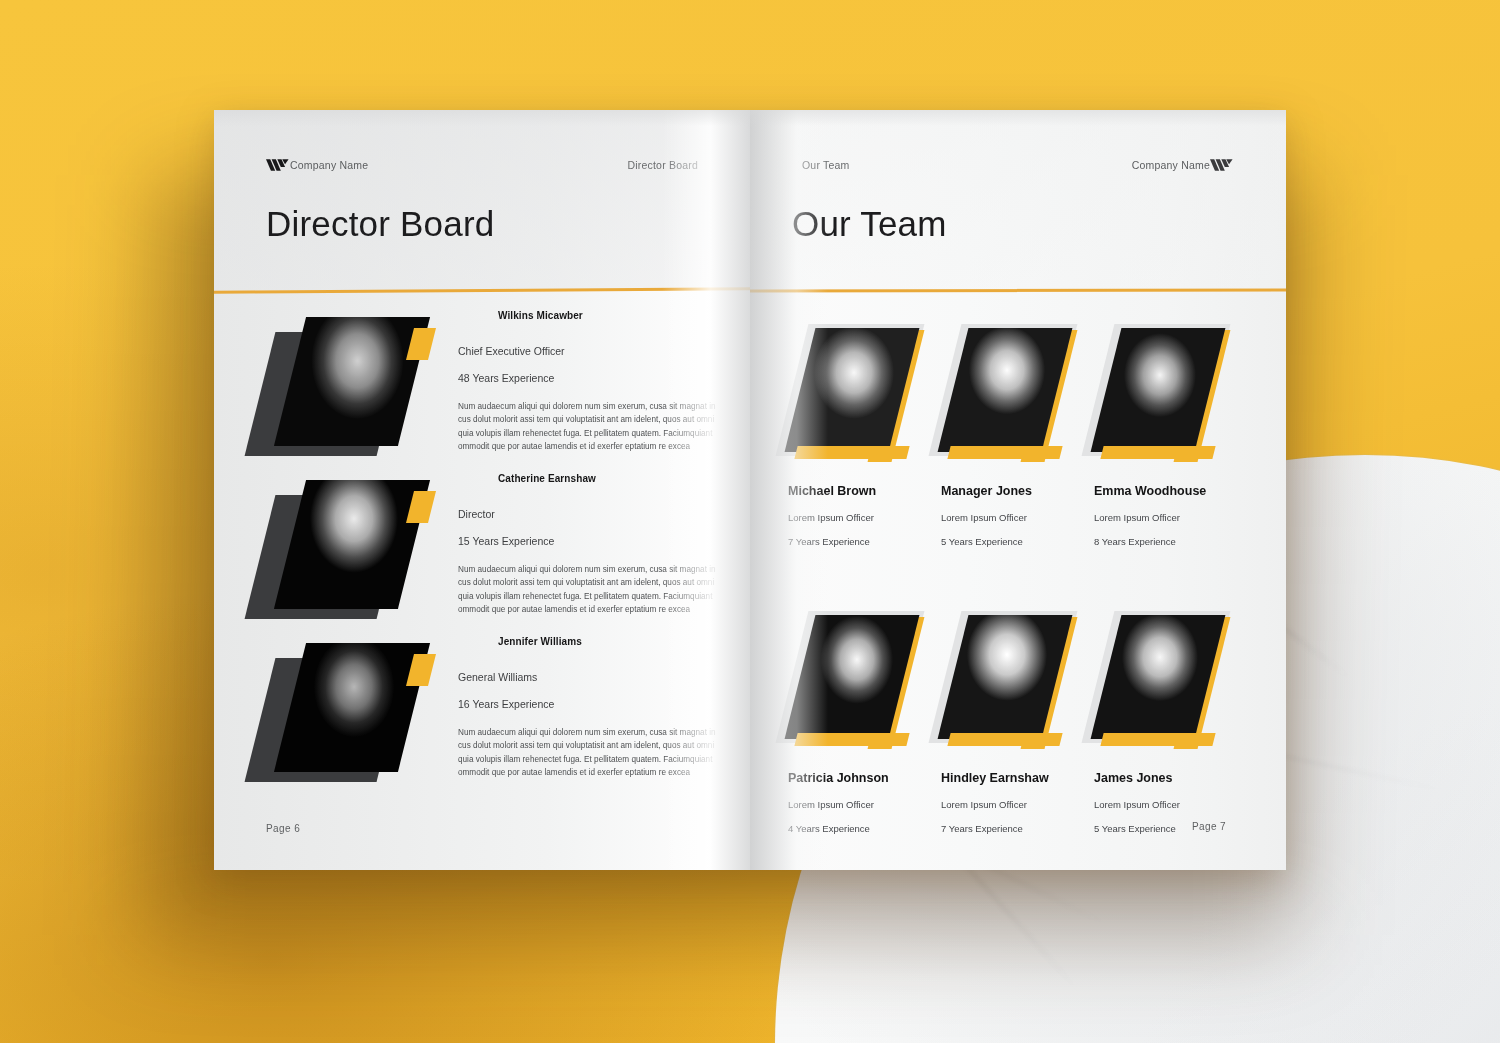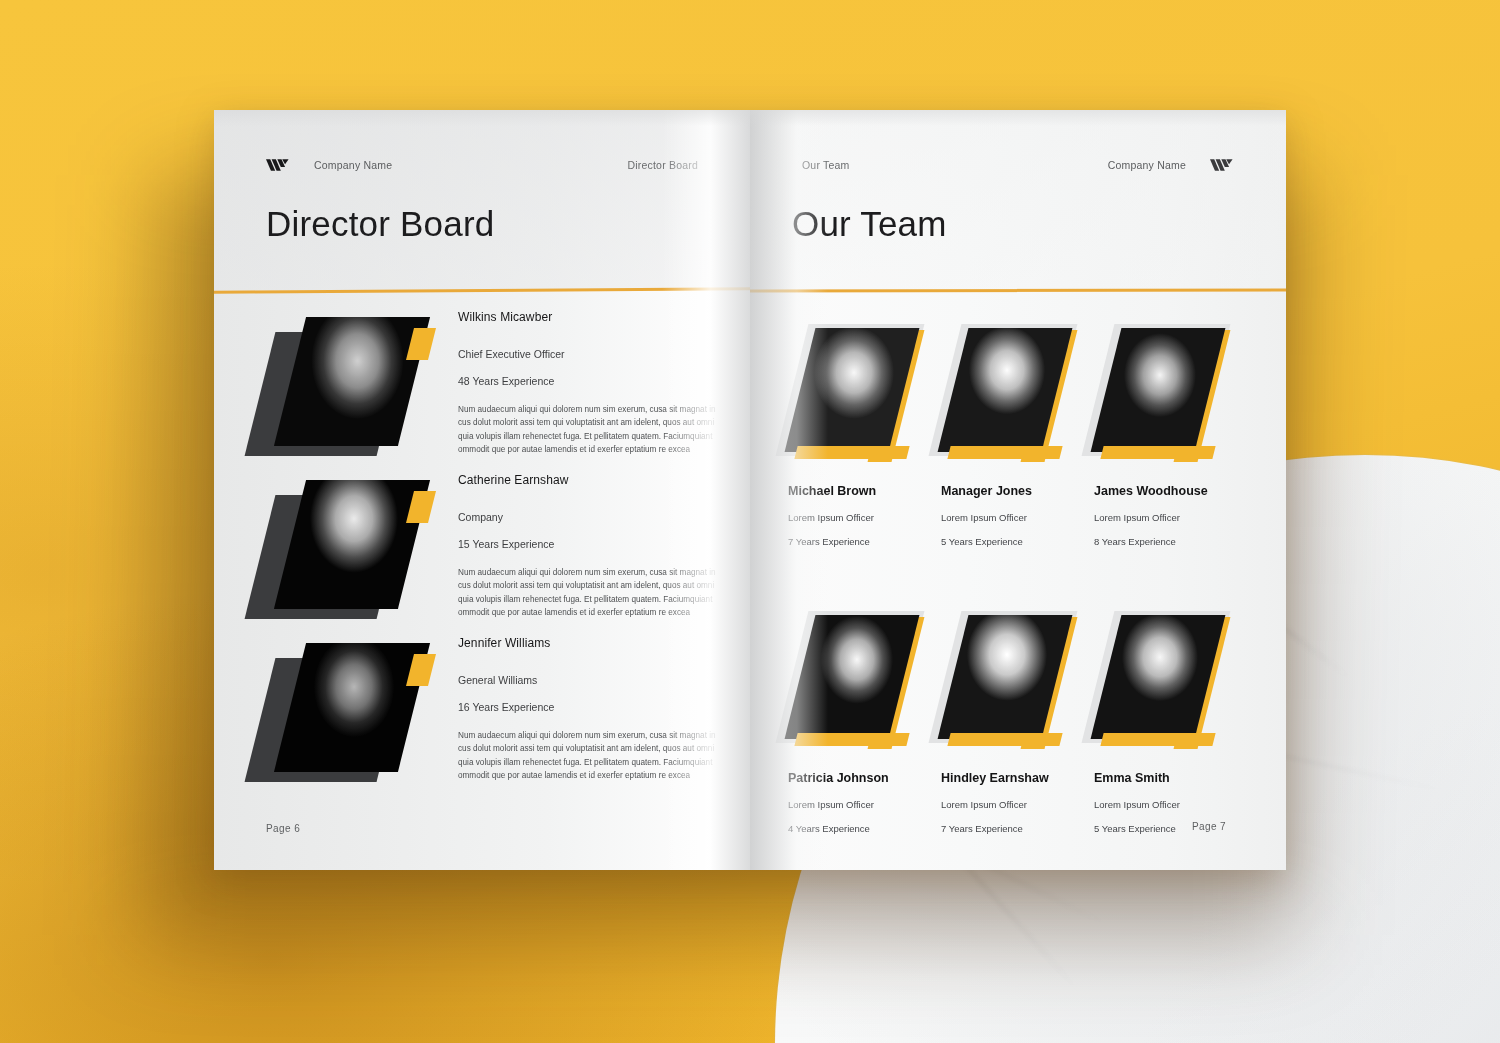--- a/index.html
+++ b/index.html
@@ -78,21 +78,21 @@
     background:#E9A93A;
   }
   #page-left  .rule { transform:rotate(-0.35deg); }
   #page-right .rule { transform:rotate(-0.12deg); }
 
   
   .runhead {
     position:absolute; top:44px; left:52px; right:52px; height:22px;
     display:flex; align-items:center; justify-content:space-between;
   }
-  .brandgroup { display:flex; align-items:center; gap:24px; }
+  .brandgroup { display:flex; align-items:center; gap:0; }
   .brandname {
     font-size:10.5px; color:#5b5d5f; letter-spacing:.2px; white-space:nowrap;
   }
   .runlabel { font-size:10.5px; color:#6a6c6e; letter-spacing:.2px; }
   .logo { width:24px; height:16px; display:block; }
 
   
   .ptitle {
     position:absolute; left:52px; top:94px;
     font-size:35px; font-weight:400; color:#1c1c1e;
@@ -118,21 +118,21 @@
     transform:skewX(14deg);
     background-size:cover; background-position:center 18%;
     filter:grayscale(1) contrast(1.12) brightness(.95);
   }
   .dframe .yellowtab {
     position:absolute; left:150px; top:14px; width:22px; height:32px;
     background:#F2B42C; transform:skewX(-14deg);
   }
 
   .dtext { position:absolute; left:244px; top:4px; width:280px; }
-  .dname { font-size:12px; font-weight:400; color:#161617; letter-spacing:.1px; }
+  .dname { font-size:10px; font-weight:700; color:#161617; letter-spacing:.1px;margin-left:40px; }
   .drole { margin-top:24px; font-size:10.5px; color:#3d3e40; }
   .dexp  { margin-top:15px; font-size:10.5px; color:#3d3e40; }
   .dbody {
     margin-top:16px; font-size:8.2px; line-height:1.62; color:#4e5052;
     width:270px; text-align:left;
   }
 
   
   .team-grid {
     position:absolute; left:38px; top:214px;
@@ -255,21 +255,21 @@
             <div class="shadowpara"></div>
             <div class="photopara">
               <div class="inner" style="background-image:
                 radial-gradient(ellipse 44px 54px at 50% 30%, #efe9e2 0%, #b6ada4 42%, #5b5349 72%, #121214 100%),
                 linear-gradient(180deg,#18171a 0%, #0b0b0d 100%);"></div>
             </div>
             <div class="yellowtab"></div>
           </div>
           <div class="dtext">
             <div class="dname">Catherine Earnshaw</div>
-            <div class="drole">Company</div>
+            <div class="drole">Director</div>
             <div class="dexp">15  Years Experience</div>
             <div class="dbody">Num audaecum aliqui qui dolorem num sim exerum, cusa sit magnat in cus dolut molorit assi tem qui voluptatisit ant am idelent, quos aut omni quia volupis illam rehenectet fuga. Et pellitatem quatem. Faciumquiant ommodit que por autae lamendis et id exerfer eptatium re excea</div>
           </div>
         </div>
 
         <div class="dir-row">
           <div class="dframe">
             <div class="shadowpara"></div>
             <div class="photopara">
               <div class="inner" style="background-image:
@@ -351,21 +351,21 @@
           <div class="tframe">
             <div class="bgpara"></div>
               <div class="ypara"></div>
             <div class="photopara">
               <div class="inner" style="background-image:
                 radial-gradient(ellipse 36px 42px at 50% 38%, #efe9e3 0%, #a79d94 46%, #5f564f 72%, #1f1e22 100%),
                 linear-gradient(180deg,#dfe0e1 0%, #3a3236 100%);"></div>
             </div>
             <div class="ybar"></div>
           </div>
-          <div class="tname">James Woodhouse</div>
+          <div class="tname">Emma Woodhouse</div>
           <div class="trole">Lorem Ipsum Officer</div>
           <div class="texp">8 Years Experience</div>
         </div>
 
         <div class="tcard">
           <div class="tframe">
             <div class="bgpara"></div>
               <div class="ypara"></div>
             <div class="photopara">
               <div class="inner" style="background-image:
@@ -399,21 +399,21 @@
           <div class="tframe">
             <div class="bgpara"></div>
               <div class="ypara"></div>
             <div class="photopara">
               <div class="inner" style="background-image:
                 radial-gradient(ellipse 38px 44px at 50% 34%, #f1ebe6 0%, #bdb3ab 44%, #6b625b 70%, #1d1c20 100%),
                 linear-gradient(180deg,#e7e8e8 0%, #24232a 100%);"></div>
             </div>
             <div class="ybar"></div>
           </div>
-          <div class="tname">Emma Smith</div>
+          <div class="tname">James Jones</div>
           <div class="trole">Lorem Ipsum Officer</div>
           <div class="texp">5 Years Experience</div>
         </div>
 
       </div>
 
       <div class="pagenum" id="pn-right">Page  7</div>
       <div id="spine-right"></div>
     </div>
 

